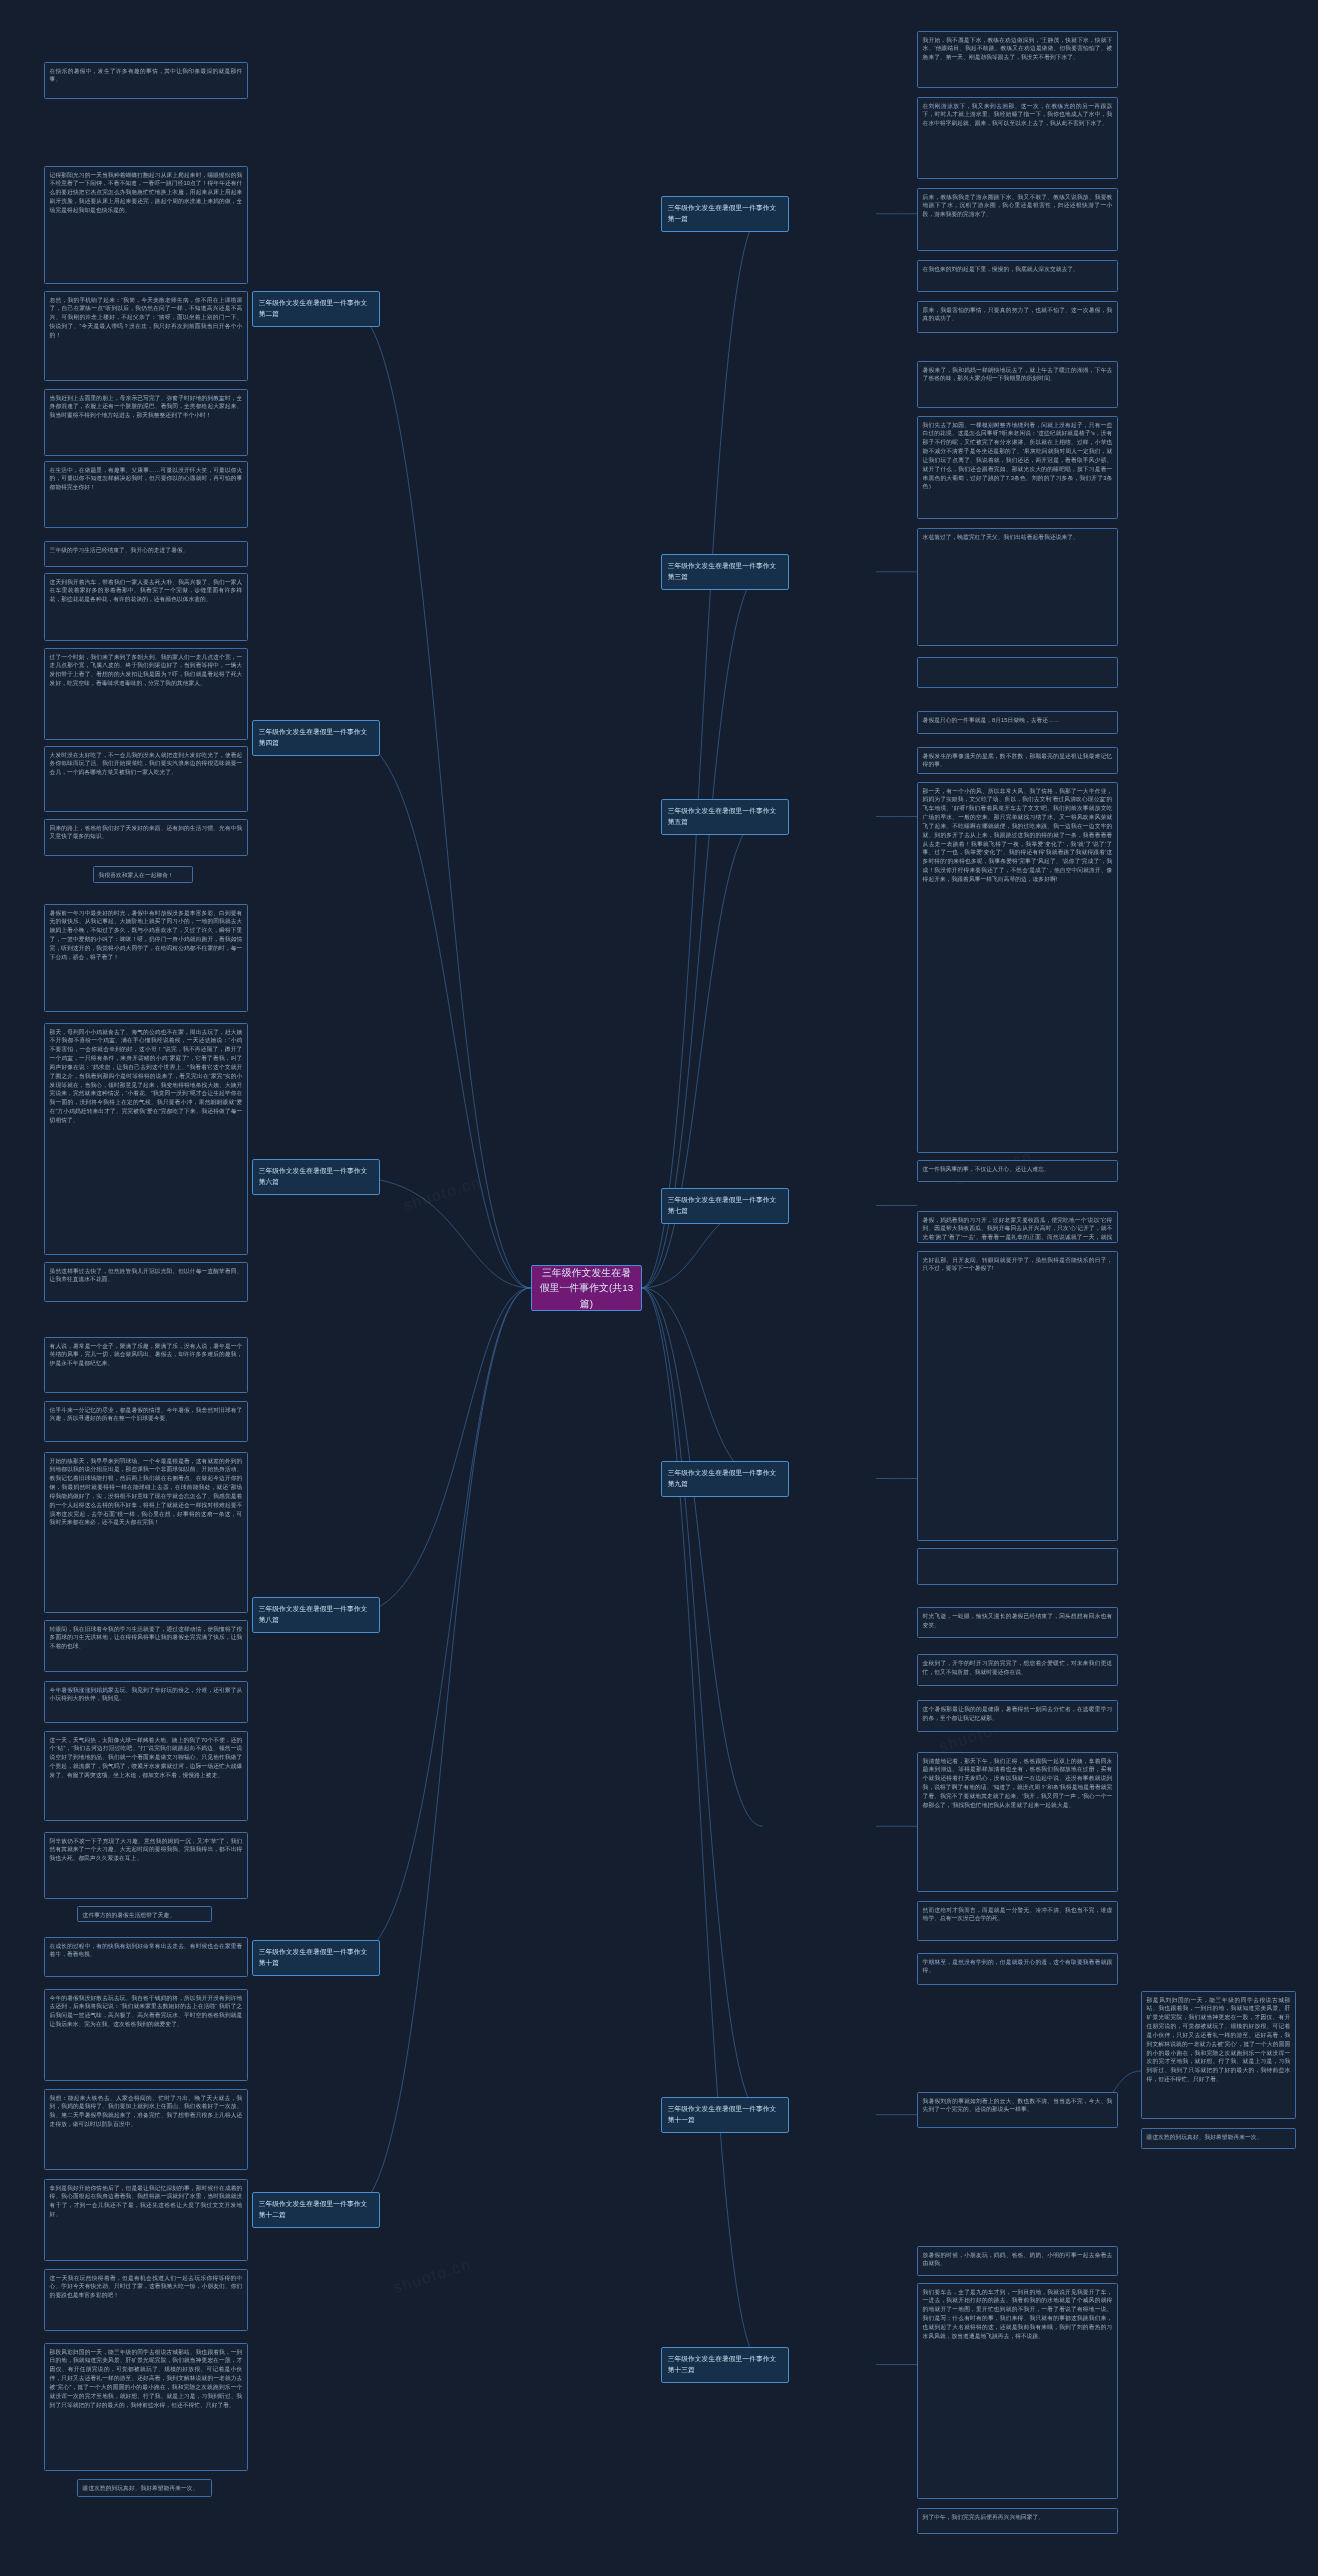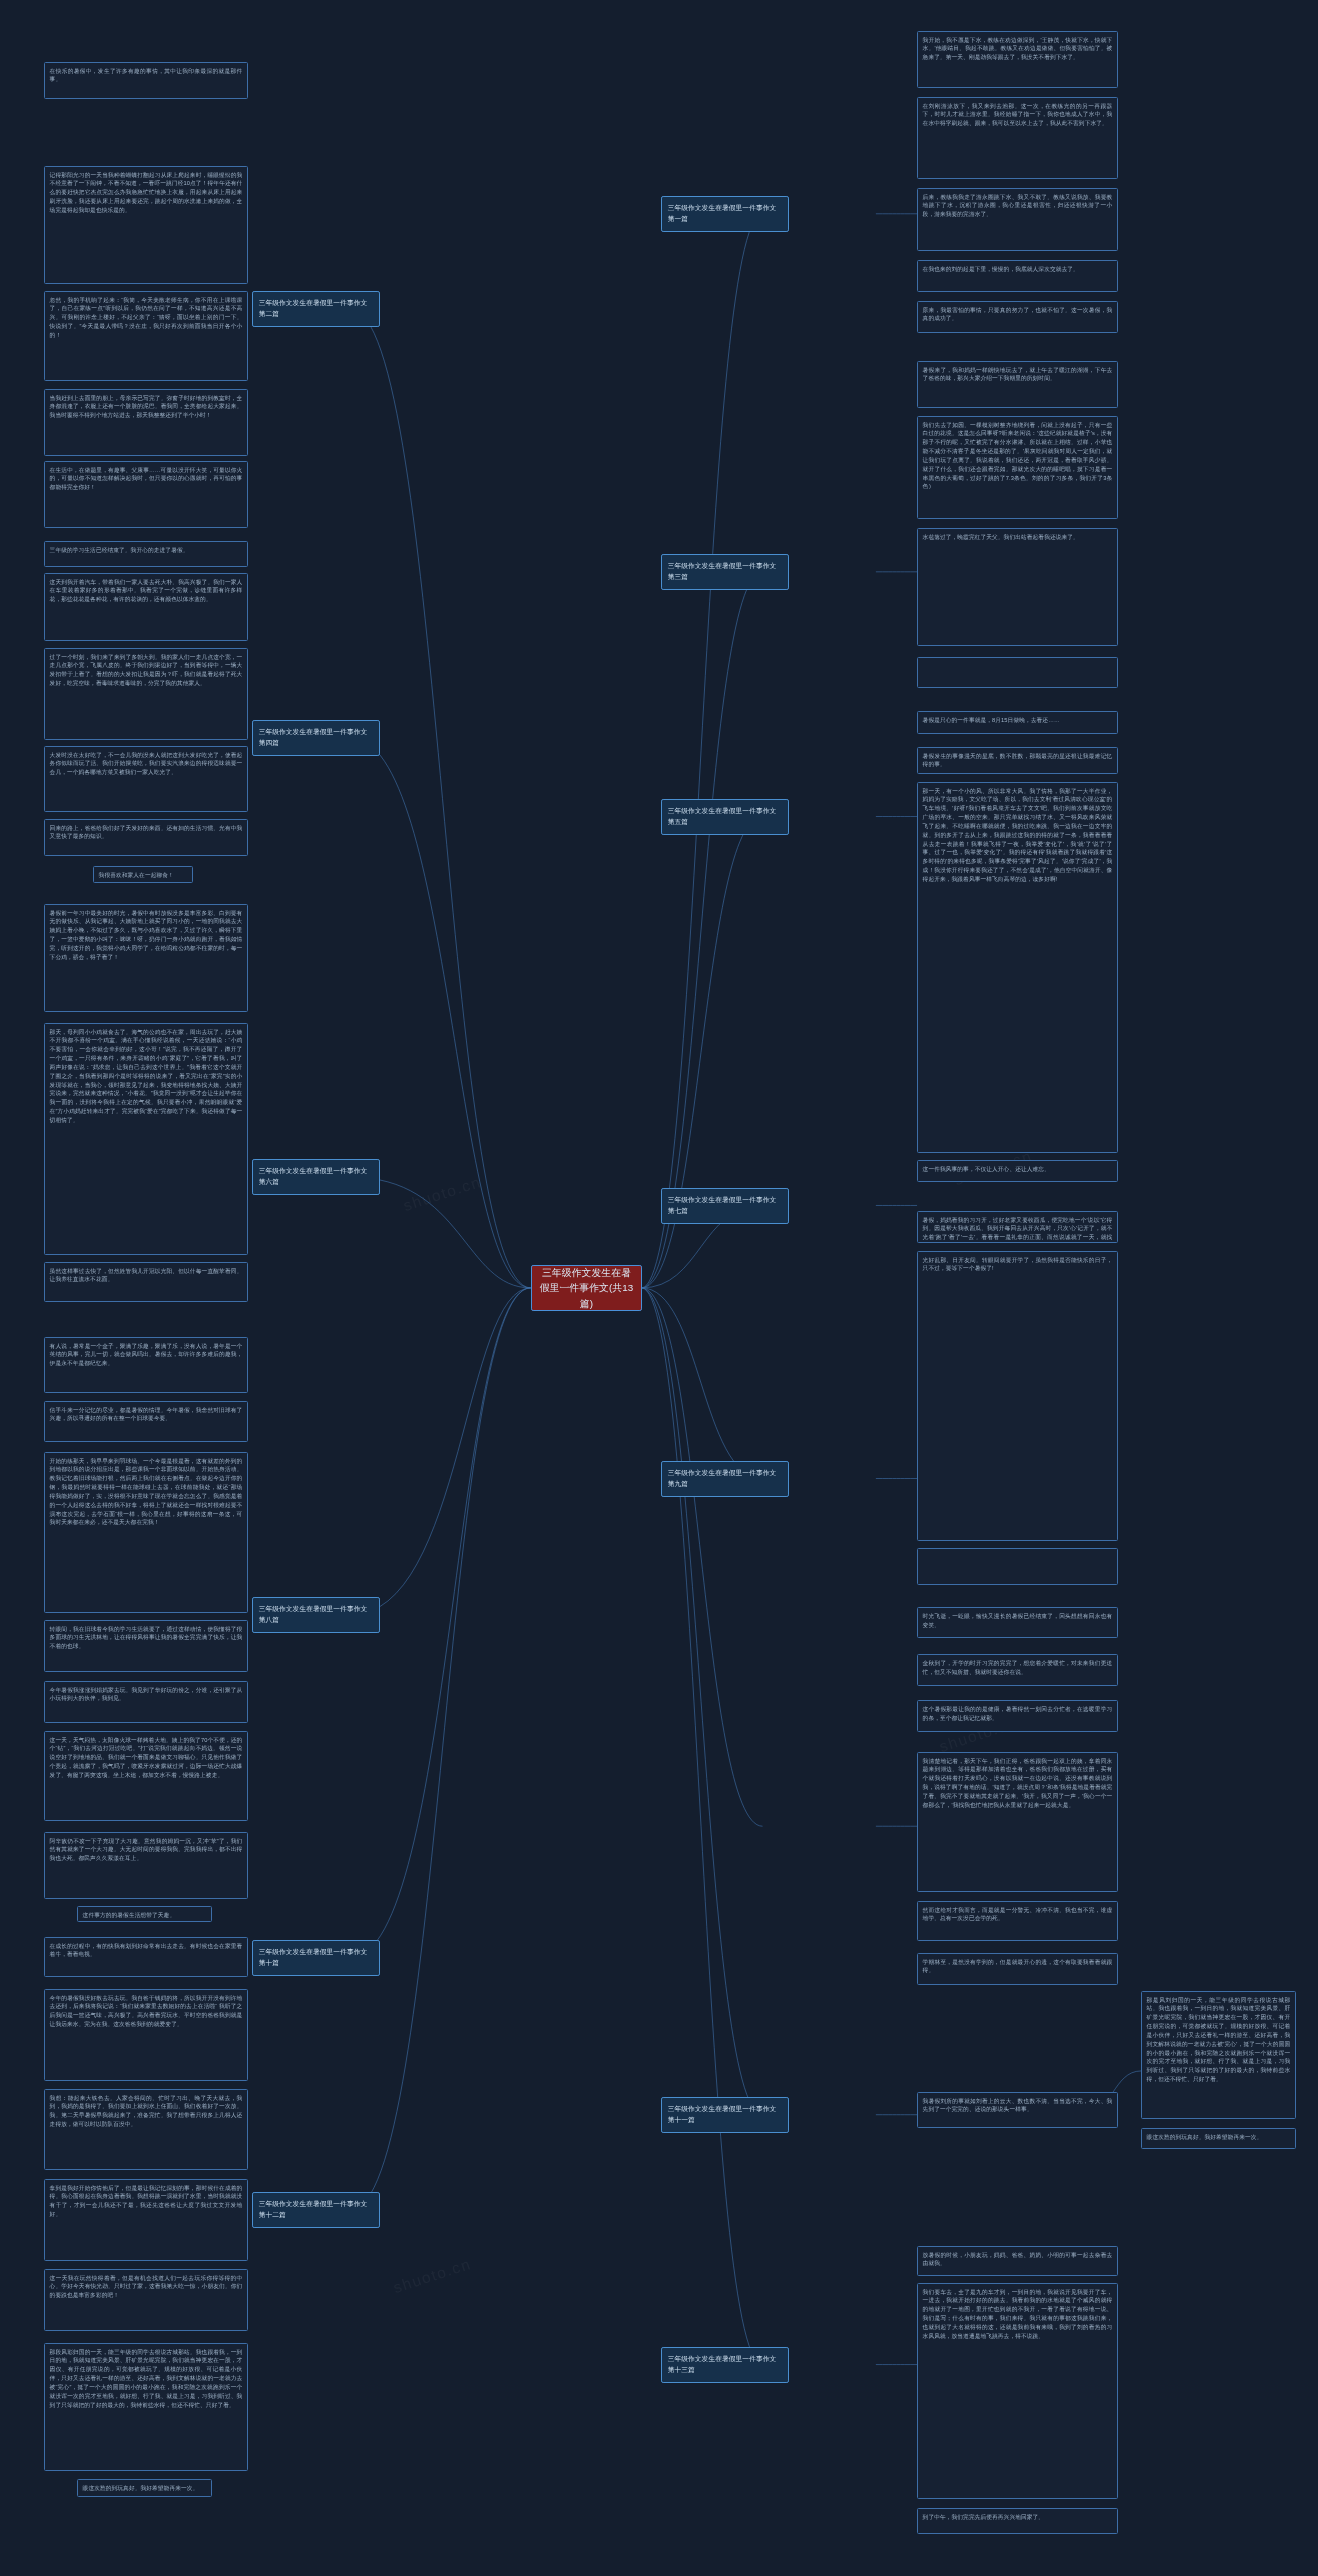--- a/index.html
+++ b/index.html
@@ -18,21 +18,21 @@
     background:#162133;
     color:#9fb3c8;
     font-size:5.7px;
     line-height:1.55;
     padding:3.6px 4.6px;
     text-align:justify;
     overflow:hidden;
     letter-spacing:0.1px;
   }
   .root{
-    background:#7f1d1d;
+    background:#701a75;
     border:0.5px solid #4a90d9;
     color:#dce9f5;
     font-size:9.8px;
     line-height:1.6;
     text-align:center;
     padding:7.2px 5.2px;
     display:flex;align-items:center;justify-content:center;
     border-radius:2.1px;
   }
   .branch{

